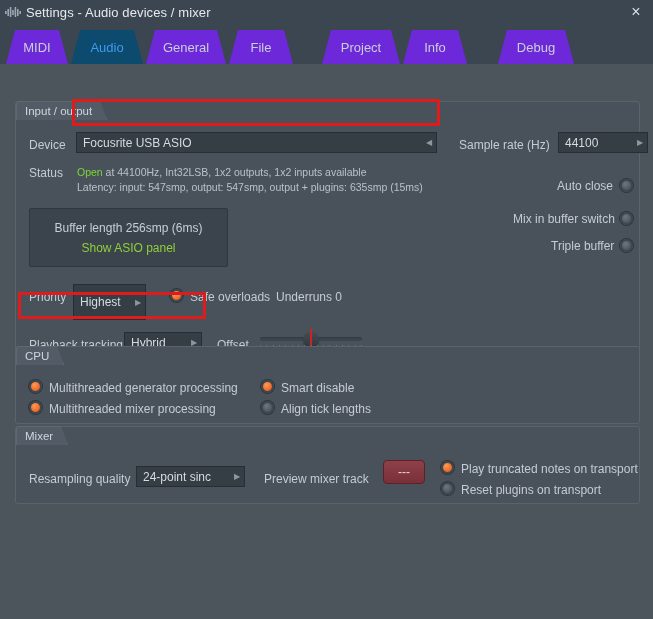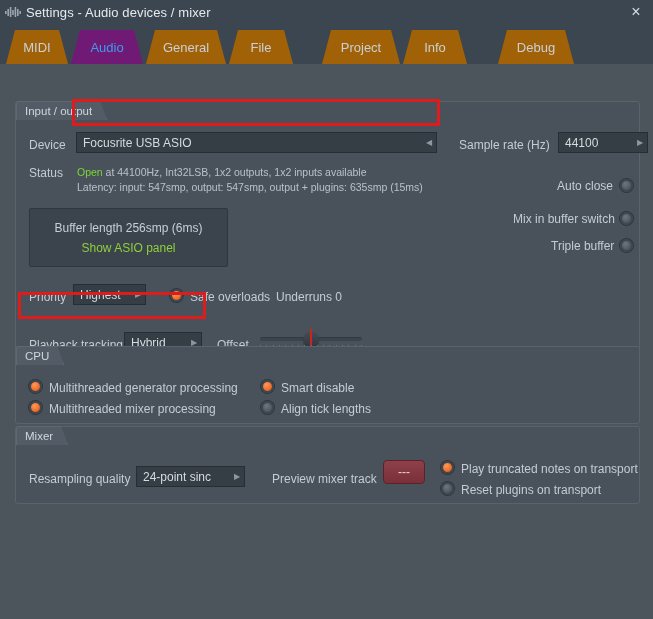--- a/index.html
+++ b/index.html
@@ -54,33 +54,33 @@
   .tabstrip {
     position: absolute;
     left: 0; top: 24px;
     width: 653px; height: 40px;
     background: #3c4650;
   }
   .tab {
     position: absolute;
     top: 6px;
     height: 34px;
-    background: #a16207;
+    background: #6d28d9;
     color: #c9d0d7;
     font-size: 13px;
     display: flex;
     align-items: center;
     justify-content: center;
     cursor: pointer;
     -webkit-clip-path: polygon(9px 0, calc(100% - 9px) 0, 100% 100%, 0 100%);
     clip-path: polygon(9px 0, calc(100% - 9px) 0, 100% 100%, 0 100%);
     border-radius: 5px 5px 0 0;
   }
   .tab.active {
-    background: #701a75;
+    background: #0c4a6e;
     color: #3d9bf0;
   }
 
   
   .page {
     position: absolute;
     left: 0; top: 64px;
     width: 653px; height: 555px;
     background: #4c545c;
   }
@@ -310,21 +310,21 @@
       <span class="b2">Show ASIO panel</span>
     </div>
 
     <span class="lbl" style="left:497px; top:110px;">Mix in buffer switch</span>
     <div class="radio off" style="left:604px; top:110px;"></div>
 
     <span class="lbl" style="left:535px; top:137px;">Triple buffer</span>
     <div class="radio off" style="left:604px; top:137px;"></div>
 
     <span class="lbl" style="left:13px; top:188px;">Priority</span>
-    <div class="combo" style="left:57px; top:182px; width:73px; height:21px;">
+    <div class="combo" style="left:57px; top:182px; width:73px; height:36px;">
       <span class="val">Highest</span>
       <span class="arrow">▶</span>
     </div>
 
     <div class="radio on" style="left:154px; top:187px;"></div>
     <span class="lbl" style="left:174px; top:188px;">Safe overloads</span>
     <span class="lbl" style="left:260px; top:188px;">Underruns 0</span>
 
     <span class="lbl" style="left:13px; top:236px;">Playback tracking</span>
     <div class="combo" style="left:108px; top:230px; width:78px; height:21px;">
@@ -376,21 +376,21 @@
 
   <div class="group" style="left:15px; top:362px; width:623px; height:76px;">
     <div class="group-tab">Mixer</div>
 
     <span class="lbl" style="left:13px; top:45px;">Resampling quality</span>
     <div class="combo" style="left:120px; top:39px; width:109px; height:21px;">
       <span class="val">24-point sinc</span>
       <span class="arrow">▶</span>
     </div>
 
-    <span class="lbl" style="left:256px; top:45px;text-align:right;">Preview mixer track</span>
+    <span class="lbl" style="left:248px; top:45px;text-align:right;">Preview mixer track</span>
     <div class="mixtrack" style="left:367px; top:33px; width:42px; height:24px;">---</div>
 
     <div class="radio on" style="left:425px; top:34px;"></div>
     <span class="lbl" style="left:445px; top:35px;">Play truncated notes on transport</span>
 
     <div class="radio off" style="left:425px; top:55px;"></div>
     <span class="lbl" style="left:445px; top:56px;">Reset plugins on transport</span>
   </div>
 
   <div class="redbox" style="left:72px; top:35px; width:368px; height:27px;"></div>

